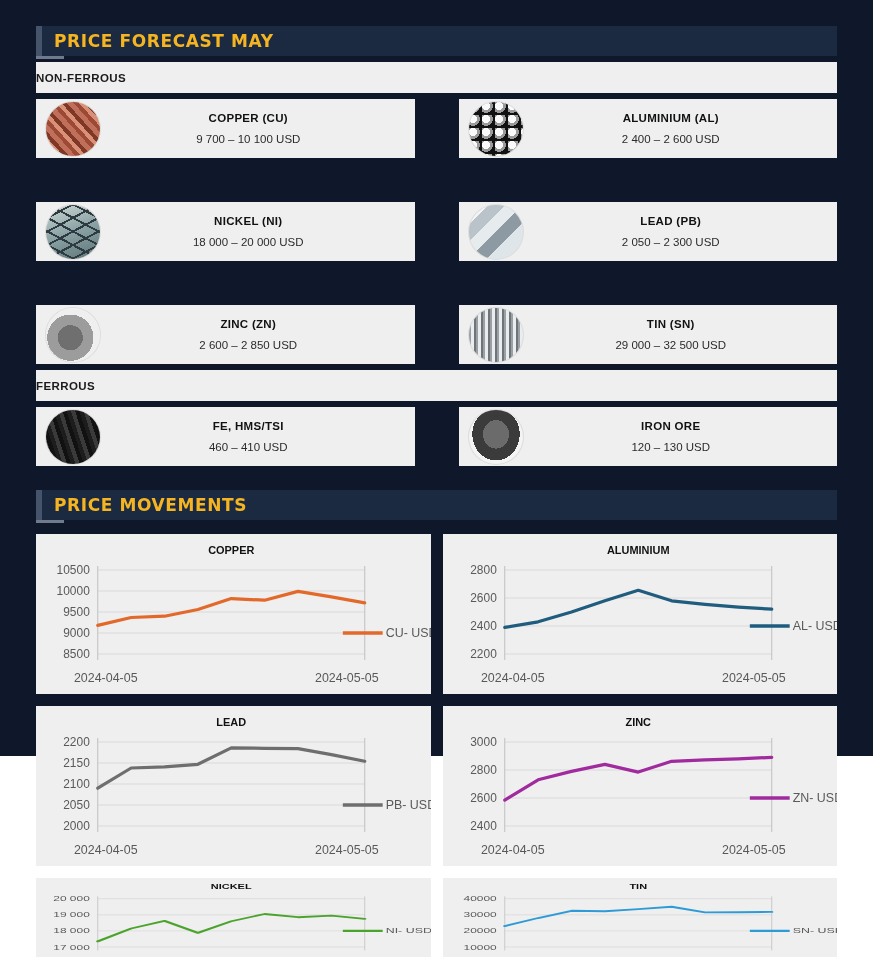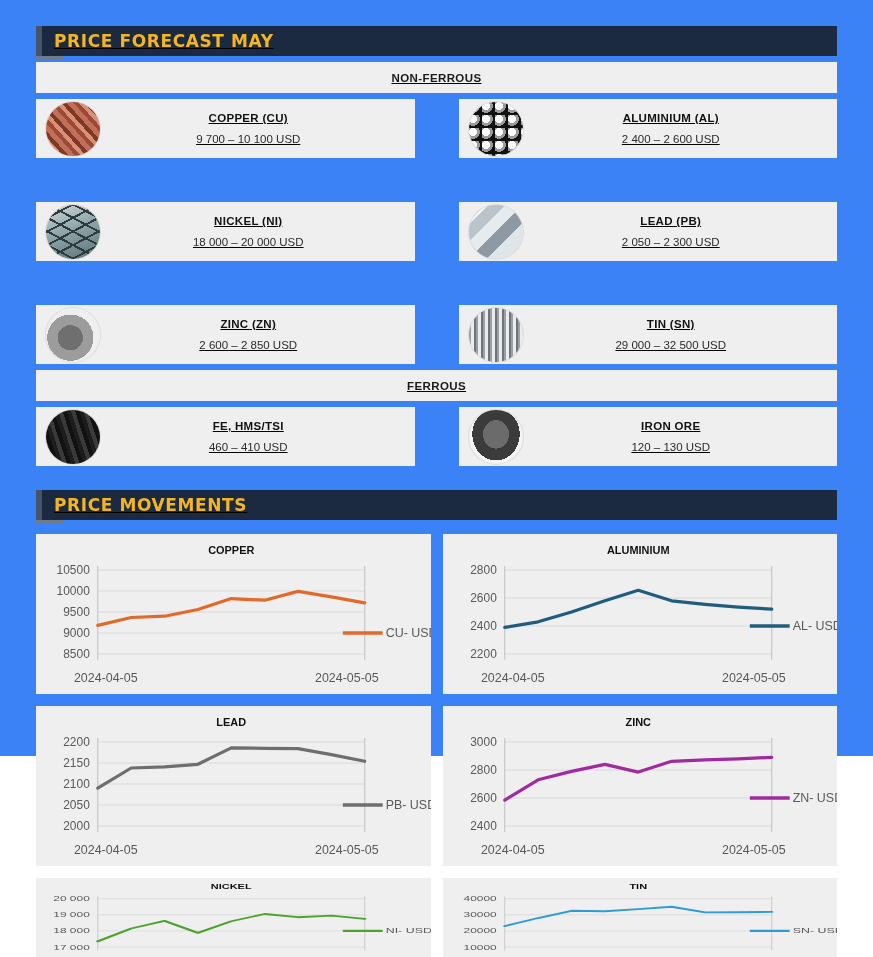--- a/index.html
+++ b/index.html
@@ -3,21 +3,21 @@
 <meta charset="utf-8">
 <style>
   * { box-sizing: border-box; }
   html, body {
     margin: 0; padding: 0;
     width: 873px; height: 957px;
     background: #ffffff;
     font-family: "Liberation Sans", sans-serif;
     overflow: hidden;
   }
-  .page { position: relative; width: 873px; height: 756px; background:#3b82f6;text-decoration:underline; }
+  .page { position: relative; width: 873px; height: 756px; background:#0f172a; }
 
   
   .section-bar {
     position: relative;
     margin: 0 36px 0 36px;
     background: #1b2a41;
     height: 30px;
     display: flex;
     align-items: center;
   }
@@ -38,21 +38,21 @@
     font-family: "DejaVu Sans", sans-serif;
   }
 
   
   .cat-band {
     margin: 6px 36px 0 36px;
     background: #efefef;
     height: 31px;
     display: flex;
     align-items: center;
-    justify-content: center;
+    justify-content: flex-start;
     font-size: 11.5px;
     font-weight: 800;
     letter-spacing: 0.4px;
     color: #1a1a1a;
   }
 
   
   .cards-grid {
     margin: 0 36px;
     display: grid;

